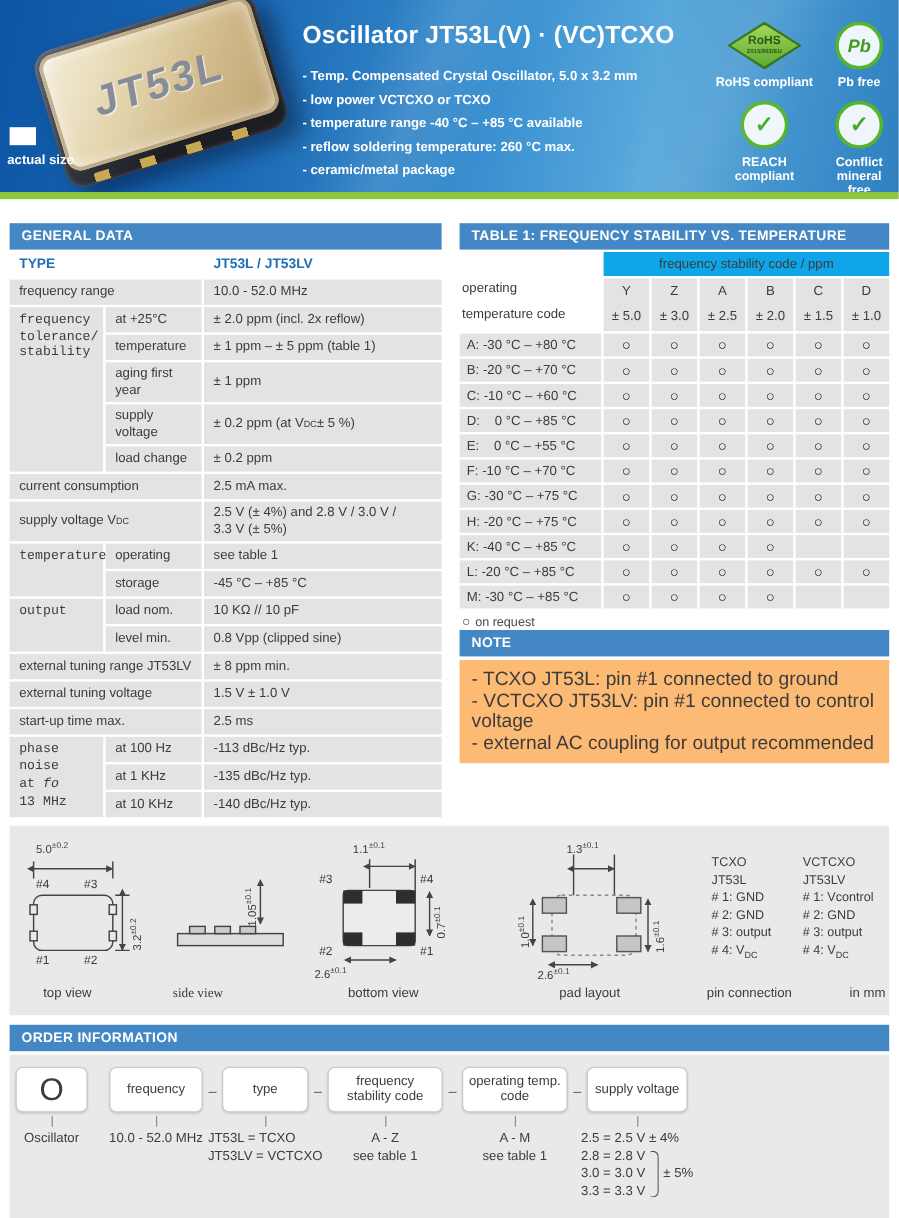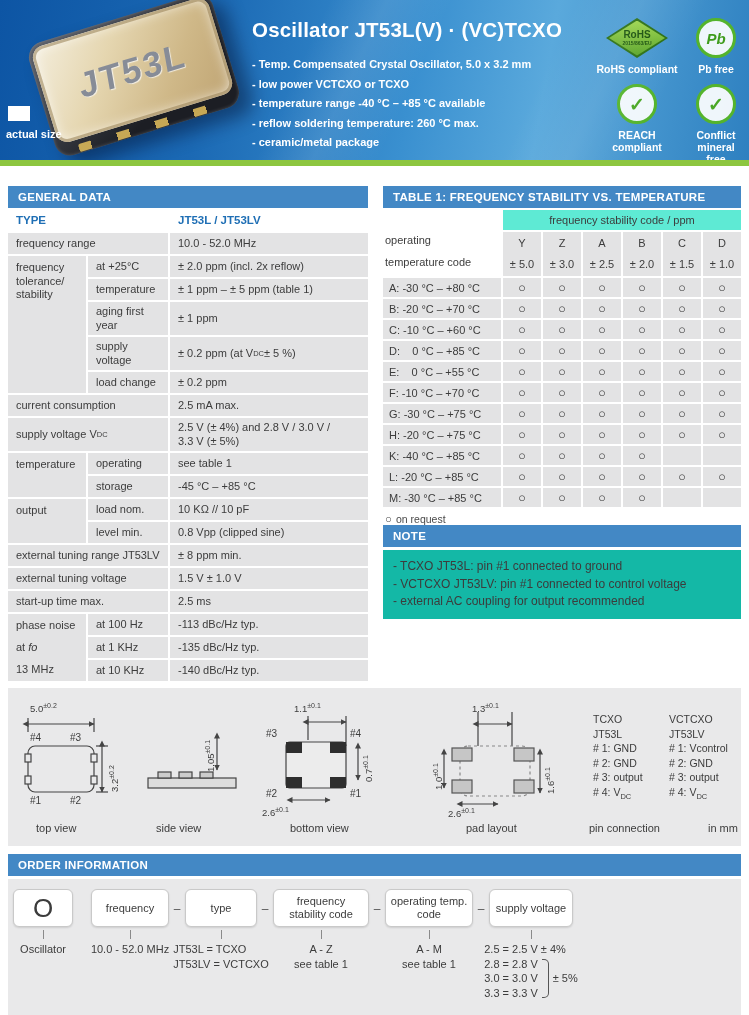--- a/index.html
+++ b/index.html
@@ -66,43 +66,43 @@
   .sec-head{background:#4388c5;color:#fff;font-weight:bold;font-size:11.5px;letter-spacing:.3px;padding:5px 10px;}
   
   .cols{display:flex;padding:20px 8px 0 8px;}
   .col-left{width:360px;}
   .col-right{width:358px;margin-left:15px;}
   
   .gt{display:grid;grid-template-columns:78px 80px 1fr;gap:2px;margin-top:2px;font-size:11px;}
   .g{background:#e3e3e4;padding:3px 8px;display:flex;align-items:center;min-height:15px;line-height:13.5px;color:#3c3c3c;}
   .g.white{background:#fff;color:#1f6fb5;font-weight:bold;font-size:11.5px;}
   .c12{grid-column:1/3;}
-  .c1{grid-column:1;}
+  .c1{grid-column:1;font-family:Liberation Mono, monospace;}
   .c2{grid-column:2;}
   .c3{grid-column:3;}
   .grp{align-items:flex-start;padding-top:5px;}
   .rs5{grid-row:span 5;}
   .rs3{grid-row:span 3;}
   .rs2{grid-row:span 2;}
   .pn-grp{display:flex;flex-direction:column;justify-content:space-between;padding-bottom:5px;}
   .two-line{flex-direction:column;align-items:flex-start;justify-content:center;}
   sub{font-size:7.5px;}
   sup{font-size:7px;}
   
   .t1{display:grid;grid-template-columns:118px repeat(6,1fr);gap:2px;margin-top:2px;font-size:11px;}
   .t1 .corner{grid-column:1;grid-row:1/3;background:#fff;display:flex;flex-direction:column;justify-content:flex-end;gap:10px;padding:4px 8px 8px 2px;color:#3c3c3c;}
-  .t1 .band{grid-column:2/8;grid-row:1;background:#5eead4;display:flex;align-items:center;justify-content:center;padding:4px 0;}
+  .t1 .band{grid-column:2/8;grid-row:1;background:#0ea5e9;display:flex;align-items:center;justify-content:center;padding:4px 0;}
   .t1 .codehead{grid-row:2;background:#e3e3e4;display:flex;flex-direction:column;align-items:center;justify-content:space-between;padding:5px 0 6px;gap:9px;}
   .t1 .lbl{background:#e3e3e4;padding:3px 6px;display:flex;align-items:center;min-height:13px;white-space:pre;}
   .t1 .cell{background:#e3e3e4;display:flex;align-items:center;justify-content:center;min-height:13px;font-size:12.5px;color:#2f2f2f;}
   .legend{margin:6px 0 0 2px;font-size:10.5px;color:#4a4a4a;display:flex;align-items:center;gap:4px;}
   .legend .ic{font-size:11.5px;}
   
   .note-head{margin-top:0;}
-  .note-box{background:#14b8a6;margin-top:3px;padding:8px 10px;font-size:12px;line-height:17.5px;color:#3c3c3c;}
+  .note-box{background:#fdba74;margin-top:3px;padding:8px 10px;font-size:16px;line-height:17.5px;color:#3c3c3c;}
   
   .dims{margin:7px 8px 0 8px;}
   .dim-box{position:relative;margin-top:3px;height:158px;background:#e9e9ea;}
   .dim-box svg{position:absolute;left:0;top:0;}
   .dspan{position:absolute;font-size:9.5px;color:#3c3c3c;white-space:nowrap;}
   .vdim{transform-origin:left top;transform:rotate(-90deg);}
   .pinlab{position:absolute;font-size:10px;color:#3c3c3c;}
   .caption{position:absolute;top:134px;font-size:11px;color:#3c3c3c;}
   .pincon{position:absolute;left:585px;top:24px;display:flex;font-size:10.5px;line-height:14.5px;color:#3c3c3c;}
   .pincol{width:76px;}
@@ -454,21 +454,21 @@
 
     <span class="dspan" style="left:22px;top:14px;"><span>5.0</span><sup>±0.2</sup></span>
     <span class="dspan vdim" style="left:100px;top:104px;"><span>3.2</span><sup>±0.2</sup></span>
     <span class="pinlab" style="left:22px;top:44px;">#4</span>
     <span class="pinlab" style="left:62px;top:44px;">#3</span>
     <span class="pinlab" style="left:22px;top:107px;">#1</span>
     <span class="pinlab" style="left:62px;top:107px;">#2</span>
     <span class="caption" style="left:28px;">top view</span>
 
     <span class="dspan vdim" style="left:196px;top:84px;"><span>1.05</span><sup>±0.1</sup></span>
-    <span class="caption" style="left:148px;">side view</span>
+    <span class="caption" style="left:136px;font-family:Liberation Serif, serif;">side view</span>
 
     <span class="dspan" style="left:286px;top:14px;"><span>1.1</span><sup>±0.1</sup></span>
     <span class="dspan vdim" style="left:354px;top:94px;"><span>0.7</span><sup>±0.1</sup></span>
     <span class="dspan" style="left:254px;top:118px;"><span>2.6</span><sup>±0.1</sup></span>
     <span class="pinlab" style="left:258px;top:40px;">#3</span>
     <span class="pinlab" style="left:342px;top:40px;">#4</span>
     <span class="pinlab" style="left:258px;top:100px;">#2</span>
     <span class="pinlab" style="left:342px;top:100px;">#1</span>
     <span class="caption" style="left:282px;">bottom view</span>
 

